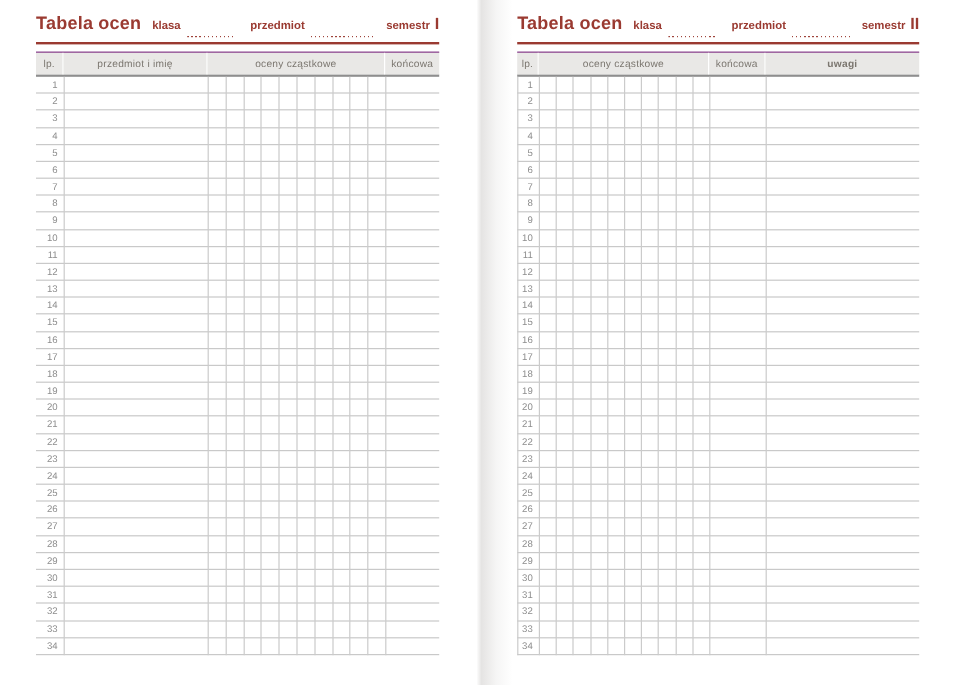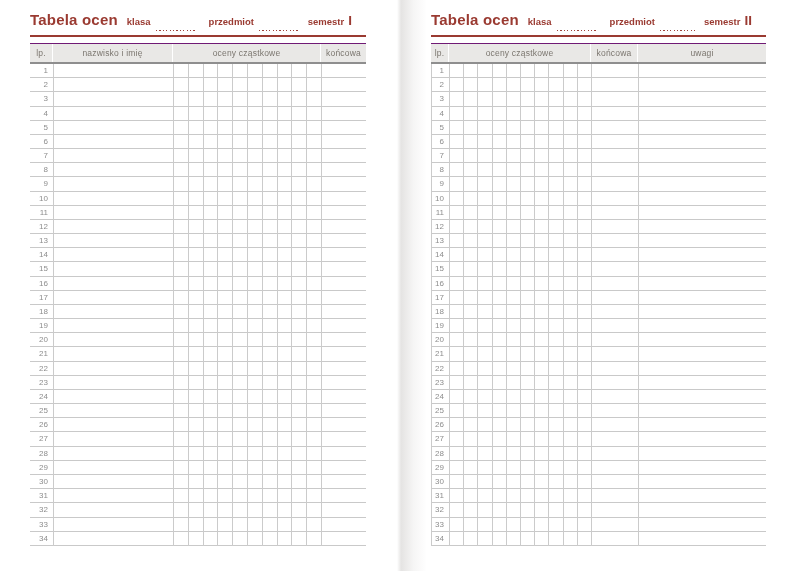--- a/index.html
+++ b/index.html
@@ -9,21 +9,21 @@
   }
   .gutter{
     position:absolute;left:397px;top:0;width:30px;height:100%;
     background:linear-gradient(90deg,rgba(70,62,55,0) 0%,rgba(70,62,55,0.14) 14%,rgba(70,62,55,0.05) 55%,rgba(70,62,55,0) 100%);
     pointer-events:none;
   }
   .page{position:absolute;top:0;height:100%;}
   .page.left{left:30px;width:336px;}
   .page.right{left:431px;width:335px;}
 
-  .page-header{position:absolute;top:11px;left:0;right:14px;height:23px;display:flex;align-items:baseline;text-align:right;}
+  .page-header{position:absolute;top:11px;left:0;right:0;height:23px;display:flex;align-items:baseline;text-align:right;}
   .page-title{margin:0;font-size:15px;font-weight:700;letter-spacing:.2px;color:var(--accent);white-space:nowrap;}
   .fld{font-size:9.5px;font-weight:700;color:var(--accent);white-space:nowrap;}
   .lbl-klasa{margin-left:9px;}
   .lbl-przedmiot{margin-left:13px;}
   .lbl-semestr{margin-left:2px;}
   .dotted{
     align-self:flex-end;margin-bottom:3px;height:1.4px;opacity:.95;
     background-image:repeating-linear-gradient(90deg,var(--accent) 0 1.1px,transparent 1.1px 3.4px);
   }
   .dot-klasa{width:40px;margin-left:5px;}
@@ -62,21 +62,21 @@
       <span class="dotted dot-klasa"></span>
       <span class="fld lbl-przedmiot">przedmiot</span>
       <span class="dotted dot-przedmiot"></span>
       <span class="fld lbl-semestr">semestr</span>
       <span class="semestr-num">I</span>
     </header>
     <div class="red-rule"></div>
     <div class="table">
         <div class="thead">
           <div class="th" style="width: 23px;">lp.</div>
-          <div class="th" style="width: 120px;">nazwisko i imię</div>
+          <div class="th" style="width: 120px;">przedmiot i imię</div>
           <div class="th" style="width: 148px;">oceny cząstkowe</div>
           <div class="th last" style="width: 45px;">końcowa</div>
         </div>
         <div class="tbody">
           <div class="row">
             <span class="rownum" style="width: 18px;">1</span>
           </div>
           <div class="row">
             <span class="rownum" style="width: 18px;">2</span>
           </div>
@@ -201,21 +201,21 @@
       <span class="dotted dot-przedmiot"></span>
       <span class="fld lbl-semestr">semestr</span>
       <span class="semestr-num">II</span>
     </header>
     <div class="red-rule"></div>
     <div class="table">
         <div class="thead">
           <div class="th" style="width: 18px;">lp.</div>
           <div class="th" style="width: 142px;">oceny cząstkowe</div>
           <div class="th" style="width: 47px;">końcowa</div>
-          <div class="th last" style="width: 128px;">uwagi</div>
+          <div class="th last" style="width: 128px; font-weight: bold;">uwagi</div>
         </div>
         <div class="tbody">
           <div class="row">
             <span class="rownum" style="width: 13px;">1</span>
           </div>
           <div class="row">
             <span class="rownum" style="width: 13px;">2</span>
           </div>
           <div class="row">
             <span class="rownum" style="width: 13px;">3</span>

